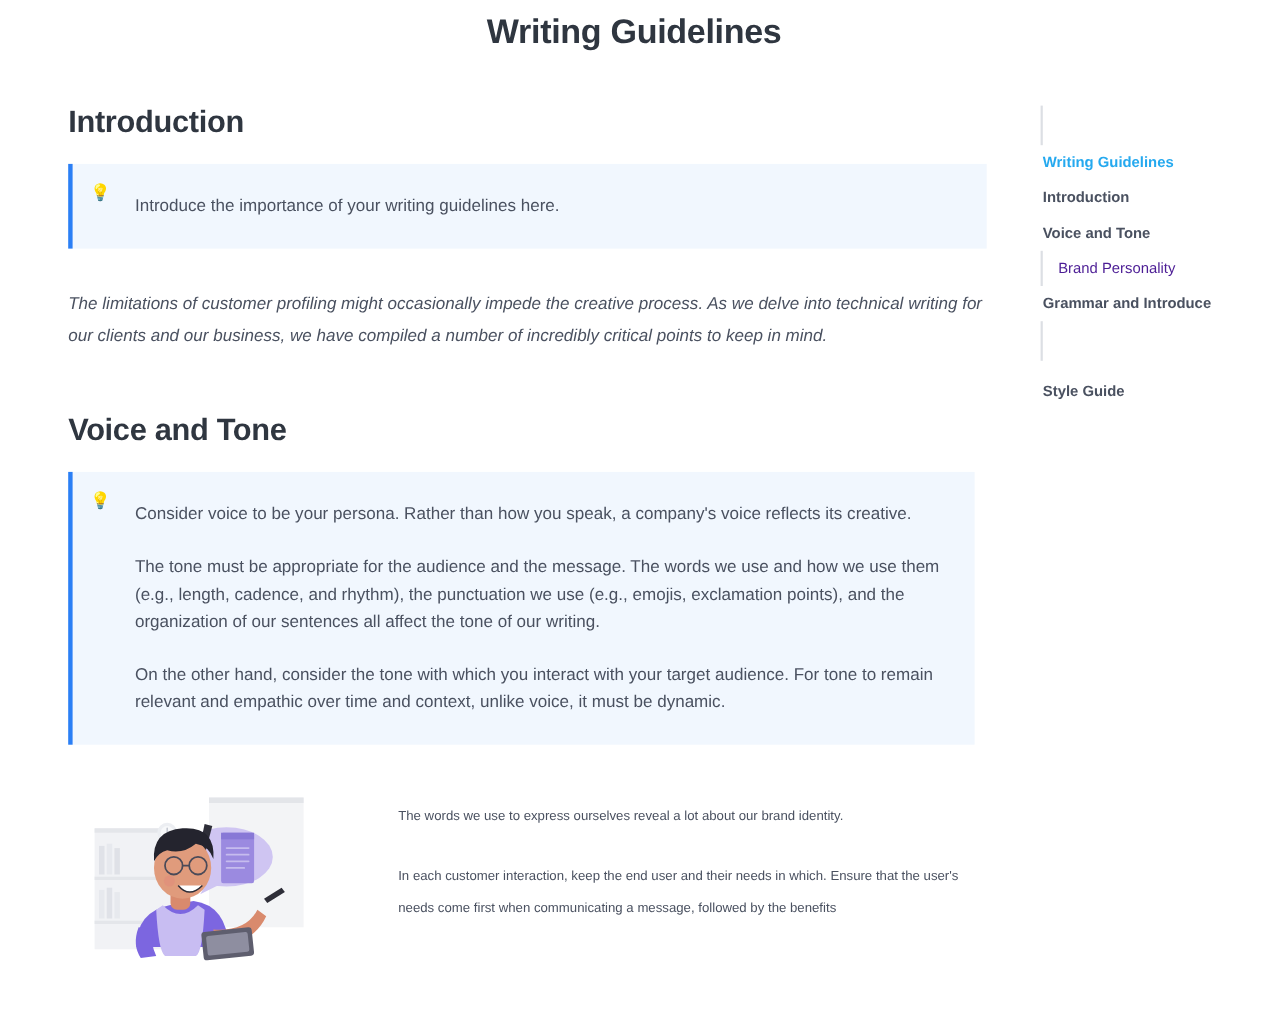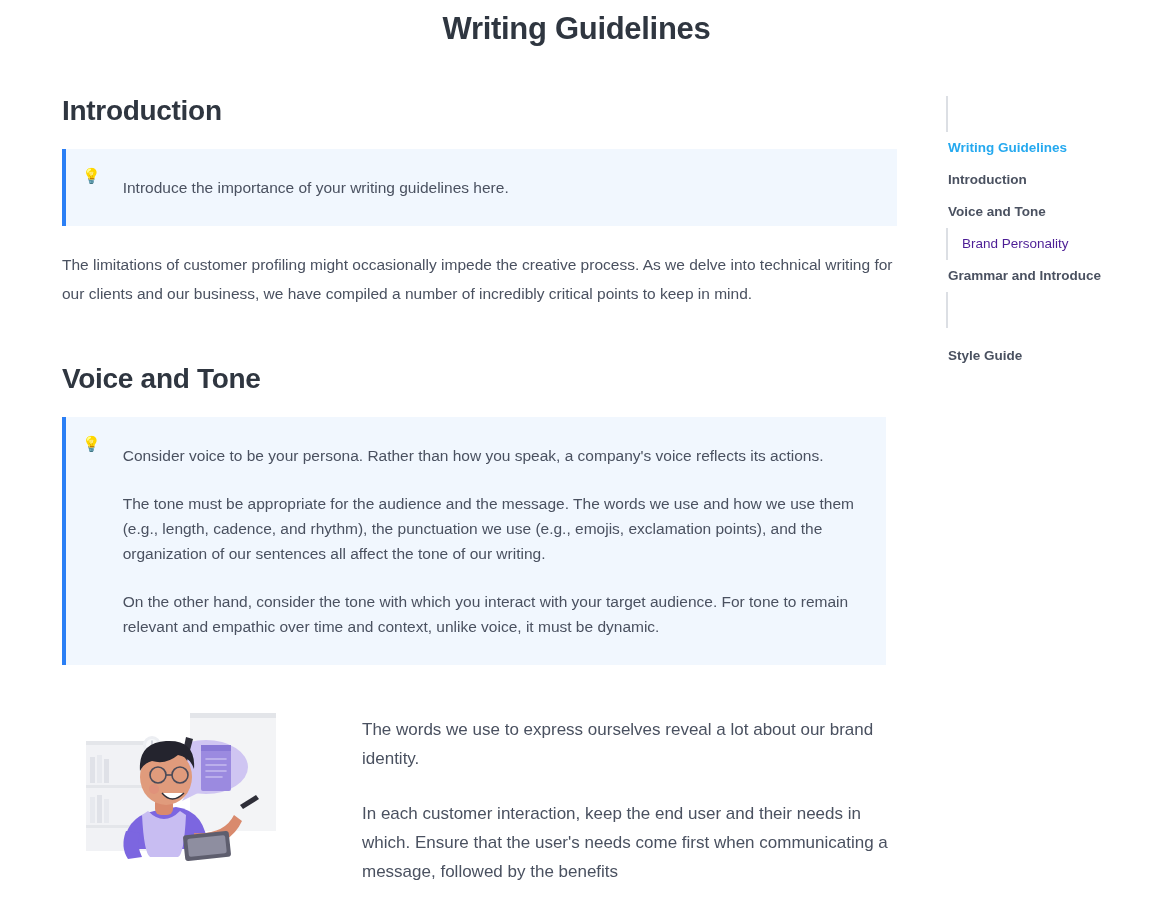--- a/index.html
+++ b/index.html
@@ -78,21 +78,21 @@
   #callout-intro { margin-top: 19px; width: 835px; }
   #callout-voice { margin-top: 19px; width: 824px; }
 
   
   p.body-text {
     font-size: 15.5px;
     line-height: 29px;
     color: #4a5160;
     margin: 0;
   }
-  #intro-paragraph { margin-top: 24px; width: 845px; }
+  #intro-paragraph { margin-top: 36px; width: 845px; font-style: italic; }
 
   .spacer-lg { height: 52px; }
 
   
   .media-row {
     display: flex;
     align-items: flex-start;
     margin-top: 40px;
   }
   .media-figure {
@@ -103,21 +103,21 @@
     position: relative;
     overflow: hidden;
   }
   .media-figure svg { display: block; }
   .media-text {
     flex: 1 1 auto;
     width: 500px;
     padding-top: 10px;
   }
   .media-text p {
-    font-size: 17px;
+    font-size: 12px;
     line-height: 29px;
     color: #4a5160;
     margin: 0;
   }
   .media-text p + p { margin-top: 26px; }
 
   
   .outline {
     position: absolute;
     left: 944px;
@@ -186,21 +186,21 @@
 
   <p class="body-text" id="intro-paragraph">The limitations of customer profiling might occasionally impede the creative process. As we delve into technical writing for our clients and our business, we have compiled a number of incredibly critical points to keep in mind.</p>
 
   <div class="spacer-lg"></div>
 
   <h2 class="section-heading">Voice and Tone</h2>
 
   <div class="callout" id="callout-voice">
     <span class="callout-icon">💡</span>
     <div class="callout-content">
-      <p>Consider voice to be your persona. Rather than how you speak, a company's voice reflects its actions.</p>
+      <p>Consider voice to be your persona. Rather than how you speak, a company's voice reflects its creative.</p>
       <p>The tone must be appropriate for the audience and the message. The words we use and how we use them (e.g., length, cadence, and rhythm), the punctuation we use (e.g., emojis, exclamation points), and the organization of our sentences all affect the tone of our writing.</p>
       <p>On the other hand, consider the tone with which you interact with your target audience. For tone to remain relevant and empathic over time and context, unlike voice, it must be dynamic.</p>
     </div>
   </div>
 
   <div class="media-row">
     <div class="media-figure">
       <svg width="242" height="180" viewBox="0 0 242 180" xmlns="http://www.w3.org/2000/svg" aria-hidden="true">
         <rect x="0" y="0" width="242" height="180" fill="#ffffff"></rect>
 

